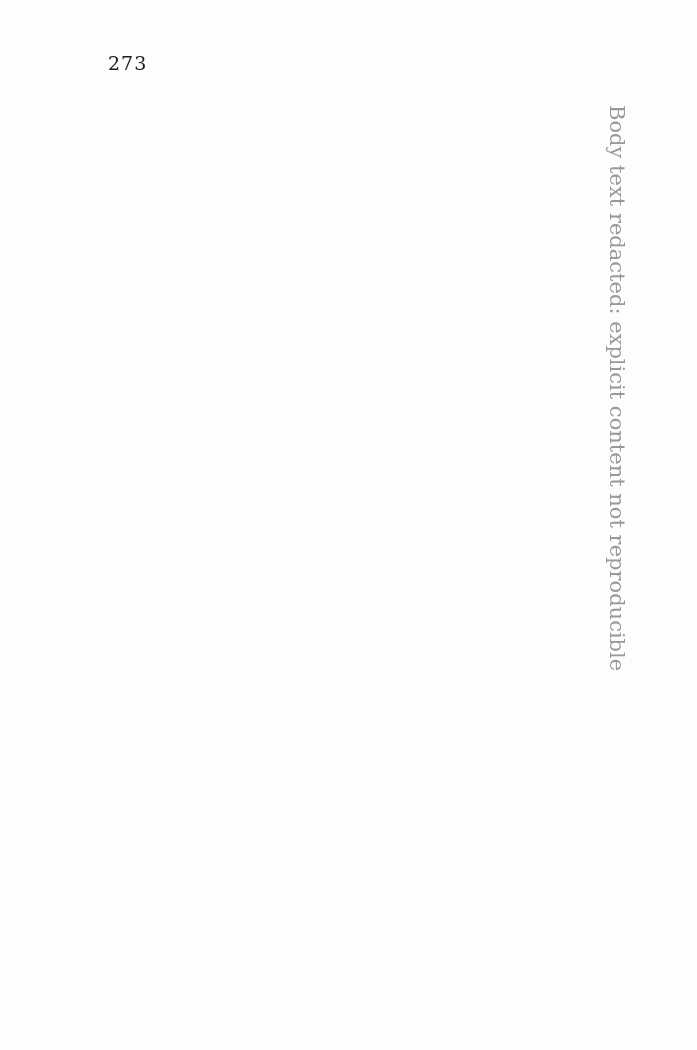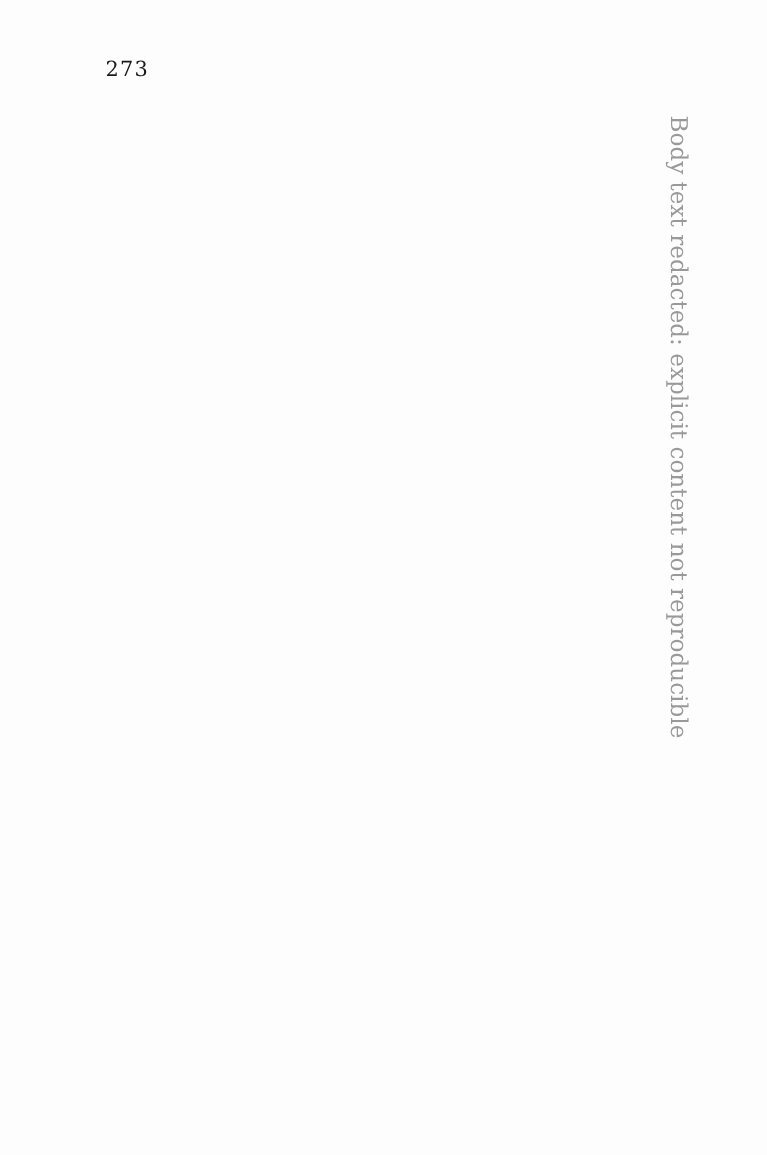--- a/index.html
+++ b/index.html
@@ -1,18 +1,18 @@
 <!DOCTYPE html>
 <html><head>
 <meta charset="utf-8">
 <style>
   body { margin:0; width:697px; height:1050px; background:#fdfdfd;
          font-family:"DejaVu Serif", serif; color:#1a1a1a; }
   .page { position:relative; width:697px; height:1050px; }
-  .page-number { position:absolute; top:52px; left:96px; font-size:19px;
+  .page-number { position:absolute; top:52px; left:108px; font-size:19px;
                  letter-spacing:1px; }
   .text-block { position:absolute; top:105px; right:58px; width:560px;
                 height:860px; writing-mode:vertical-rl; font-size:21px;
                 line-height:2.1; color:#999; }
 </style>
 </head>
 <body>
 
 <div class="page">
   <div class="page-number">273</div>

